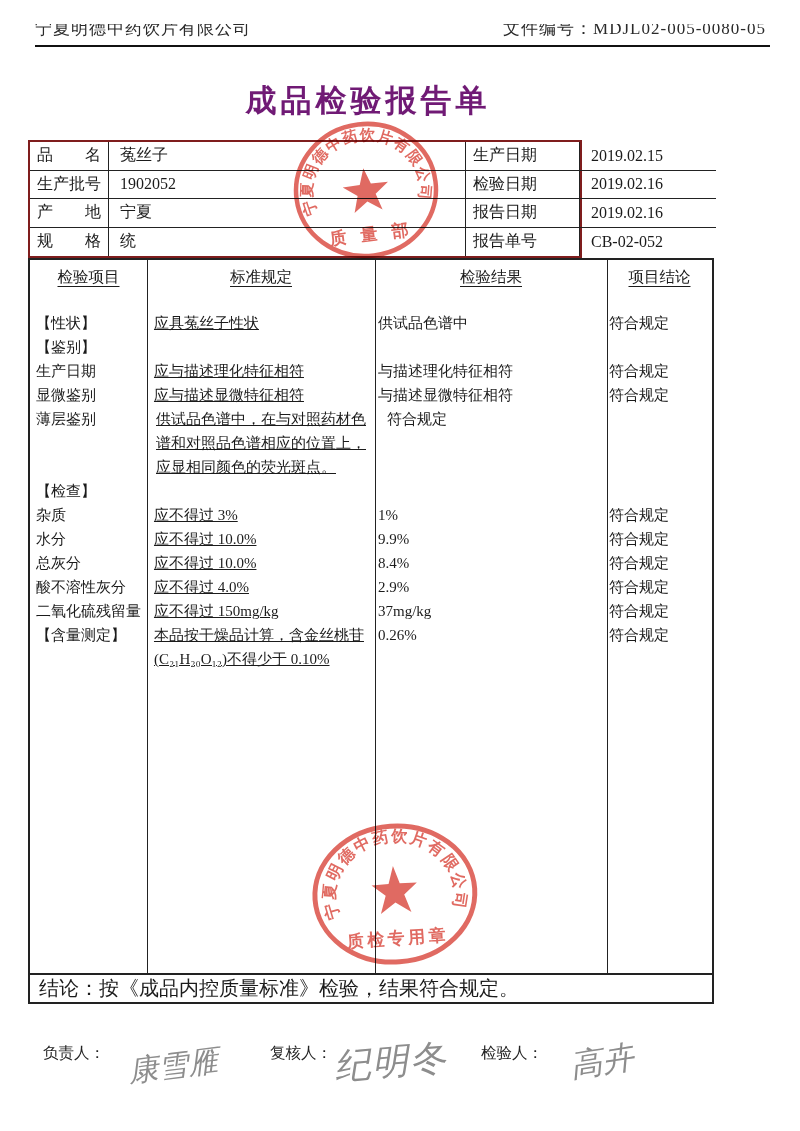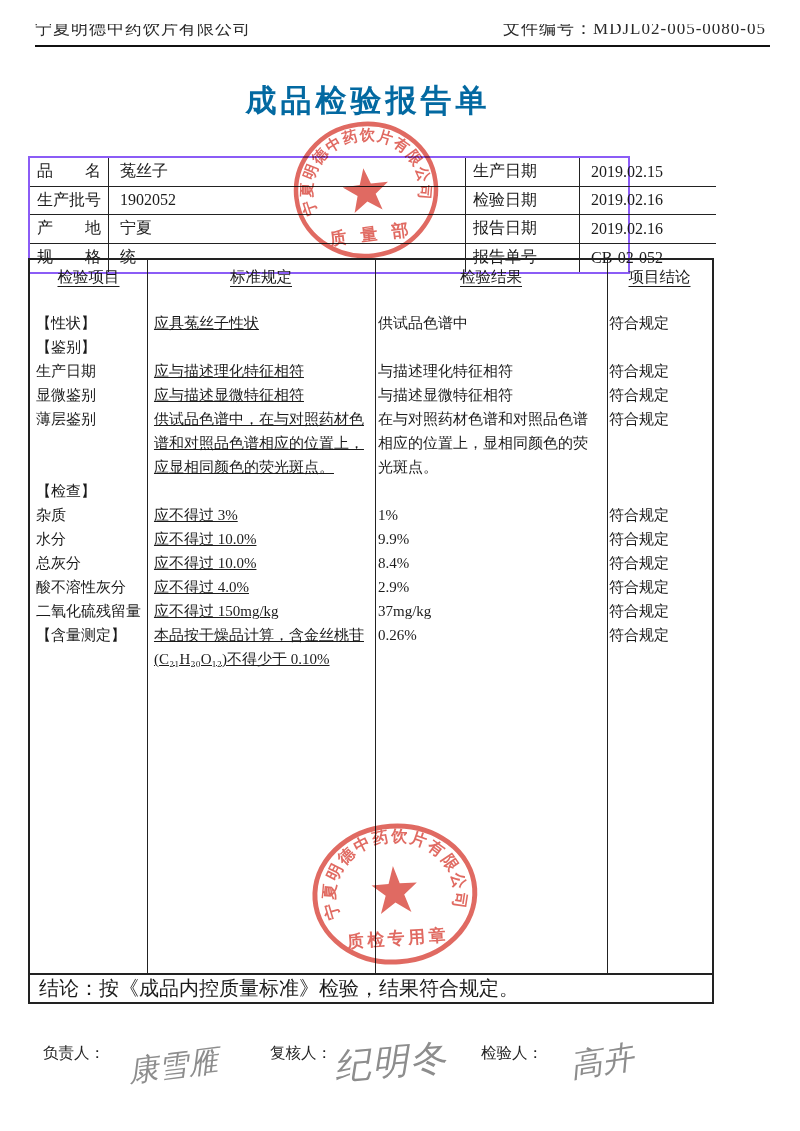--- a/index.html
+++ b/index.html
@@ -13,30 +13,29 @@
   
   .mast-clip { position:absolute; top:24px; height:17px; overflow:hidden; }
   .mast-clip > span { display:block; margin-top:-7px; font-size:17px; letter-spacing:1px; color:#2a2a2a; white-space:nowrap; }
   .mast-left  { left:35px; }
   .mast-right { right:34px; text-align:right; }
   .mast-rule  { position:absolute; top:45px; left:35px; right:30px; height:2px; background:#111; }
 
   
   .doc-title {
     position:absolute; top:80px; left:0; width:736px; text-align:center;
-    font-size:31px; font-weight:bold; letter-spacing:4px; color:#0369a1;
+    font-size:31px; font-weight:bold; letter-spacing:4px; color:#701a75;
   }
 
   
   .info-table {
-    position:absolute; left:28px; top:140px; width:602px; height:118px;
-    border:2px solid #8b5cf6; box-sizing:border-box;
+    position:absolute; left:28px; top:140px; width:554px; height:118px;
+    border:2px solid #7f1d1d; box-sizing:border-box;
     display:grid; grid-template-columns:79px 357px 114px 136px; grid-auto-rows:28.5px;
     font-size:16px;
-    margin-top:16px;
   }
   .info-cell { border-right:1px solid #222; border-bottom:1px solid #222; display:flex; align-items:center; box-sizing:border-box; overflow:hidden; white-space:nowrap; }
   .info-cell.lastcol { border-right:none; }
   .info-cell.lastrow { border-bottom:none; }
   .info-label { padding-left:7px; }
   .info-value { padding-left:11px; }
 
   
   .insp-table {
     position:absolute; left:28px; top:258px; width:686px; height:717px;
@@ -146,21 +145,20 @@
       </div>
       <div class="insp-row">
         <div class="c1">显微鉴别</div>
         <div class="c2">应与描述显微特征相符</div>
         <div class="c3">与描述显微特征相符</div>
         <div class="c4">符合规定</div>
       </div>
       <div class="insp-row">
         <div class="c1">薄层鉴别</div>
         <div class="c2">供试品色谱中，在与对照药材色谱和对照品色谱相应的位置上，应显相同颜色的荧光斑点。</div>
-        <div class="c3">在与对照药材色谱和对照品色谱相应的位置上，显相同颜色的荧光斑点。</div>
         <div class="c4">符合规定</div>
       </div>
       <div class="insp-row">
         <div class="c1">【检查】</div>
         <div class="c2"></div>
         <div class="c3"></div>
         <div class="c4"></div>
       </div>
       <div class="insp-row">
         <div class="c1">杂质</div>

